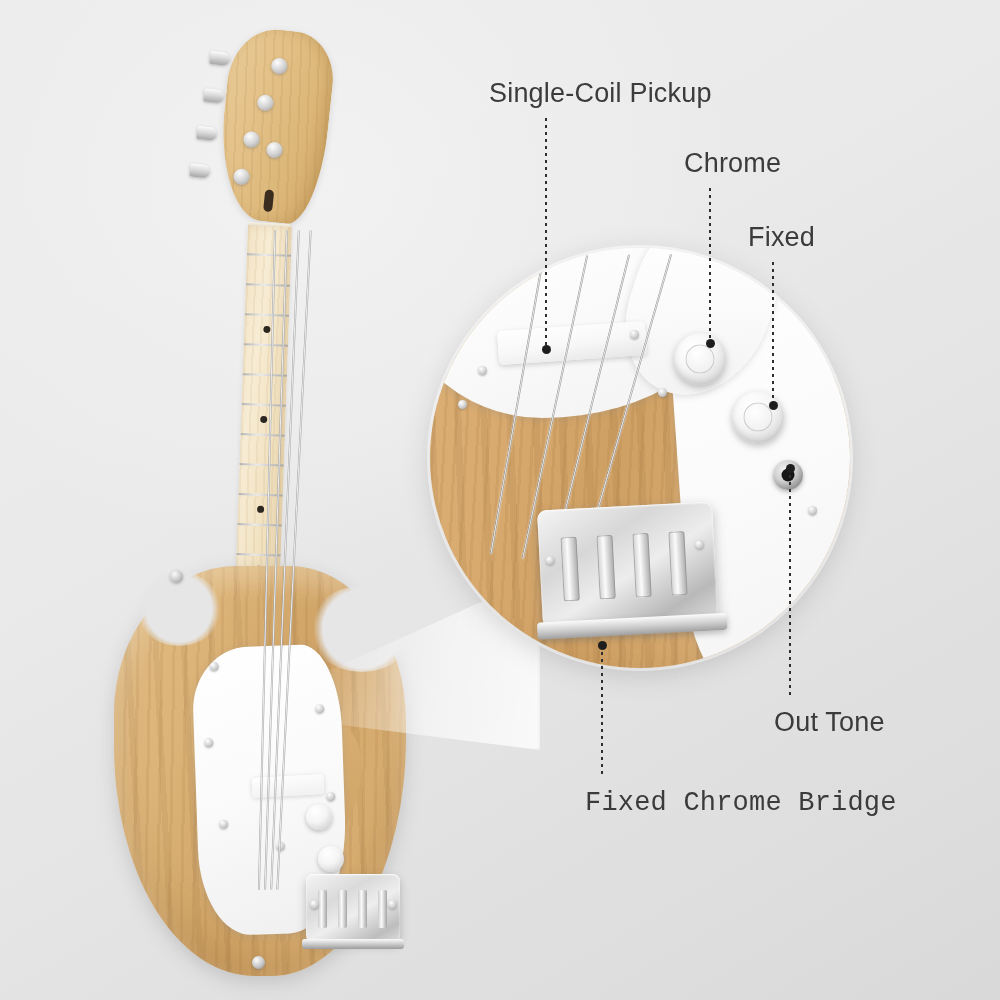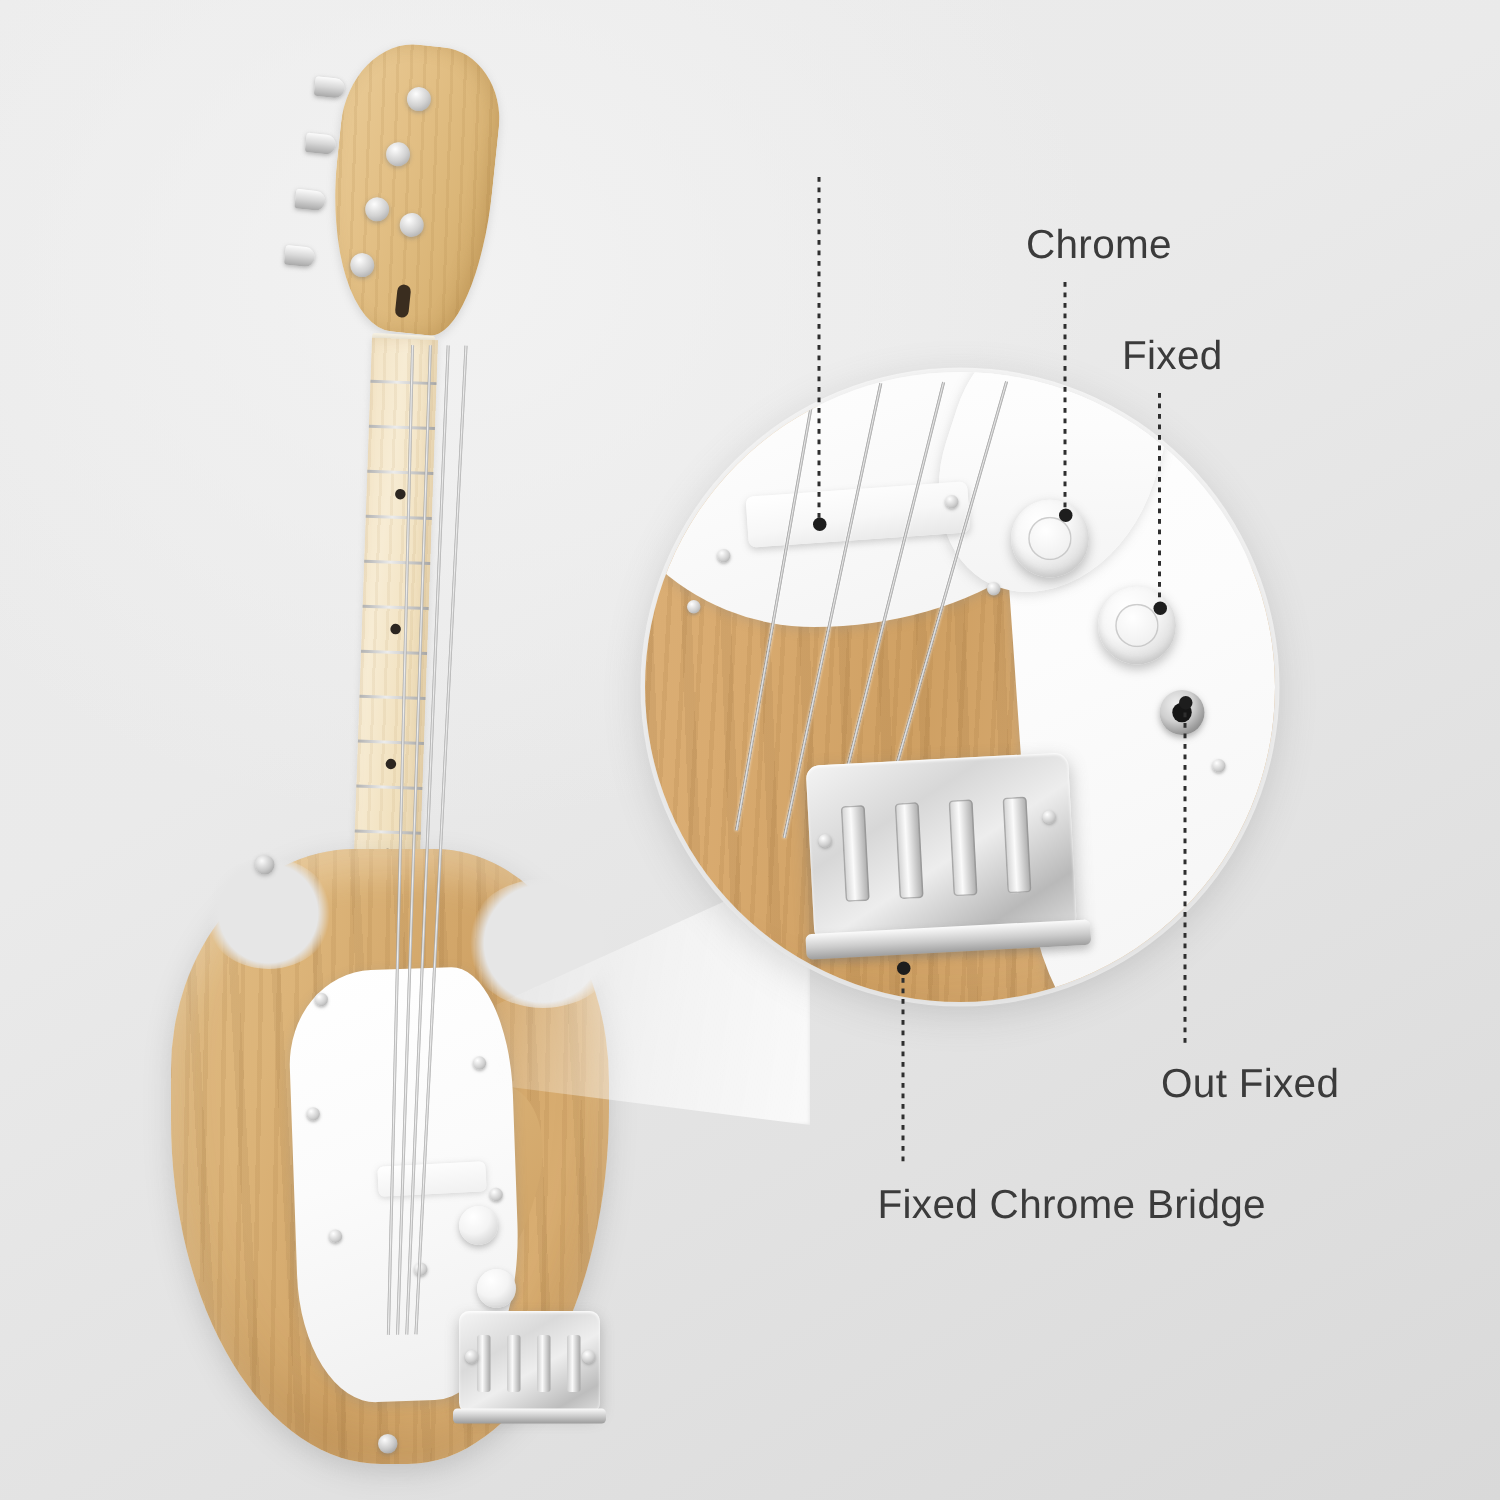--- a/index.html
+++ b/index.html
@@ -18,21 +18,21 @@
 
   
   .label{
     position:absolute;color:#3b3b3b;white-space:nowrap;
     font-weight:400;letter-spacing:.2px;
   }
   .lbl-pickup{left:489px;top:78px;font-size:27px;}
   .lbl-volume{left:684px;top:148px;font-size:27px;}
   .lbl-tone{left:748px;top:222px;font-size:27px;}
   .lbl-outjack{left:774px;top:707px;font-size:27px;}
-  .lbl-bridge{left:585px;top:788px;font-size:27px;}
+  .lbl-bridge{left:585px;top:788px;font-size:27px;font-family:Liberation Mono, monospace;}
 
   
   .leader{position:absolute;}
   .leader .line{
     position:absolute;left:0;top:0;width:2px;
     background-image:linear-gradient(to bottom,#2e2e2e 0 3px,rgba(0,0,0,0) 3px 7px);
     background-size:2px 7px;
   }
   .leader .dot{
     position:absolute;left:-3.5px;width:9px;height:9px;border-radius:50%;
@@ -401,18 +401,19 @@
     </div>
   <div class="leader up" id="ld-outjack">
     <div class="line"></div>
       <div class="dot"></div>
     </div>
   <div class="leader up" id="ld-bridge">
     <div class="line"></div>
       <div class="dot"></div>
     </div>
 
+  <div class="label lbl-pickup">Single-Coil Pickup</div>
   <div class="label lbl-volume">Chrome</div>
   <div class="label lbl-tone">Fixed</div>
-  <div class="label lbl-outjack">Out Fixed</div>
+  <div class="label lbl-outjack">Out Tone</div>
   <div class="label lbl-bridge">Fixed Chrome Bridge</div>
 
 </div>
 
 </body></html>

